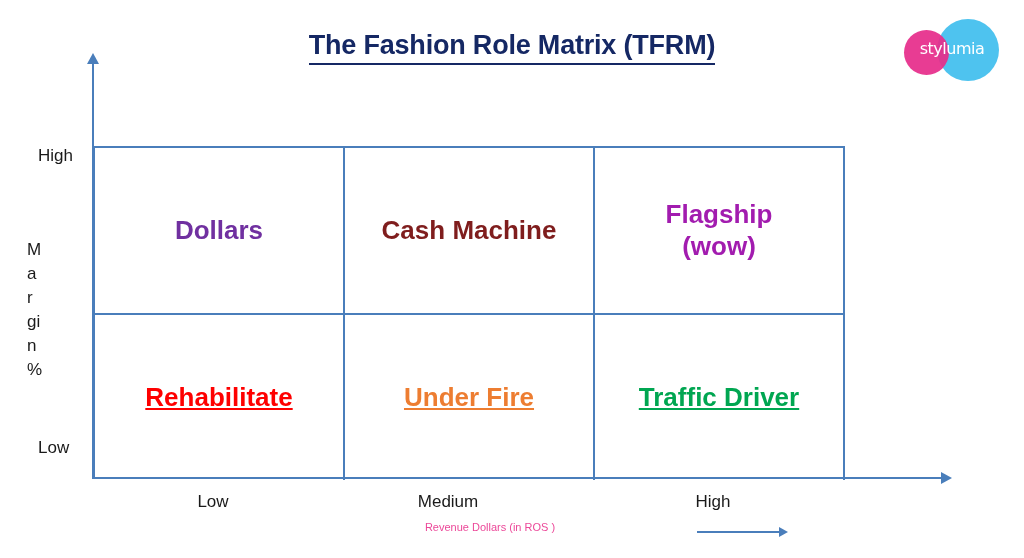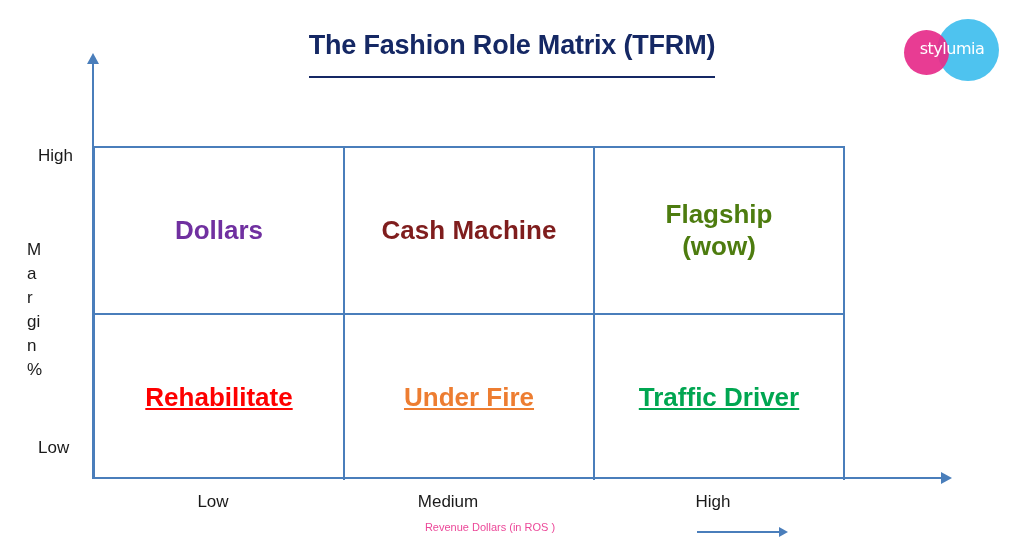--- a/index.html
+++ b/index.html
@@ -25,21 +25,21 @@
     top: 30px;
     width: 1024px;
     text-align: center;
     font-size: 27px;
     font-weight: bold;
     color: #152864;
     letter-spacing: -0.2px;
   }
   .title span.underlined {
     border-bottom: 2px solid #152864;
-    padding-bottom: 16px;
+    padding-bottom: 3px;
     text-align: center;
   }
 
   
   .logo {
     position: absolute;
     left: 897px;
     top: 17px;
     width: 110px;
     height: 68px;
@@ -225,21 +225,21 @@
     <div>n</div>
     <div>%</div>
   </div>
 
   <div class="tick tick-high-y">High</div>
   <div class="tick tick-low-y">Low</div>
 
   <div class="matrix">
     <div class="cell" style="color:#7030a0">Dollars</div>
     <div class="cell" style="color:#7f1d1d">Cash Machine</div>
-    <div class="cell" style="color:#4d7c0f">Flagship
+    <div class="cell" style="color:#a21caf">Flagship
 (wow)</div>
     <div class="cell no-bottom" style="color:#fe0000">Rehabilitate</div>
     <div class="cell no-bottom" style="color:#ed7d31">Under Fire</div>
     <div class="cell no-bottom" style="color:#00a651">Traffic Driver</div>
   </div>
 
   <div class="tick-x" style="left:143px; width:140px;">Low</div>
   <div class="tick-x" style="left:378px; width:140px;">Medium</div>
   <div class="tick-x" style="left:643px; width:140px;">High</div>
 

